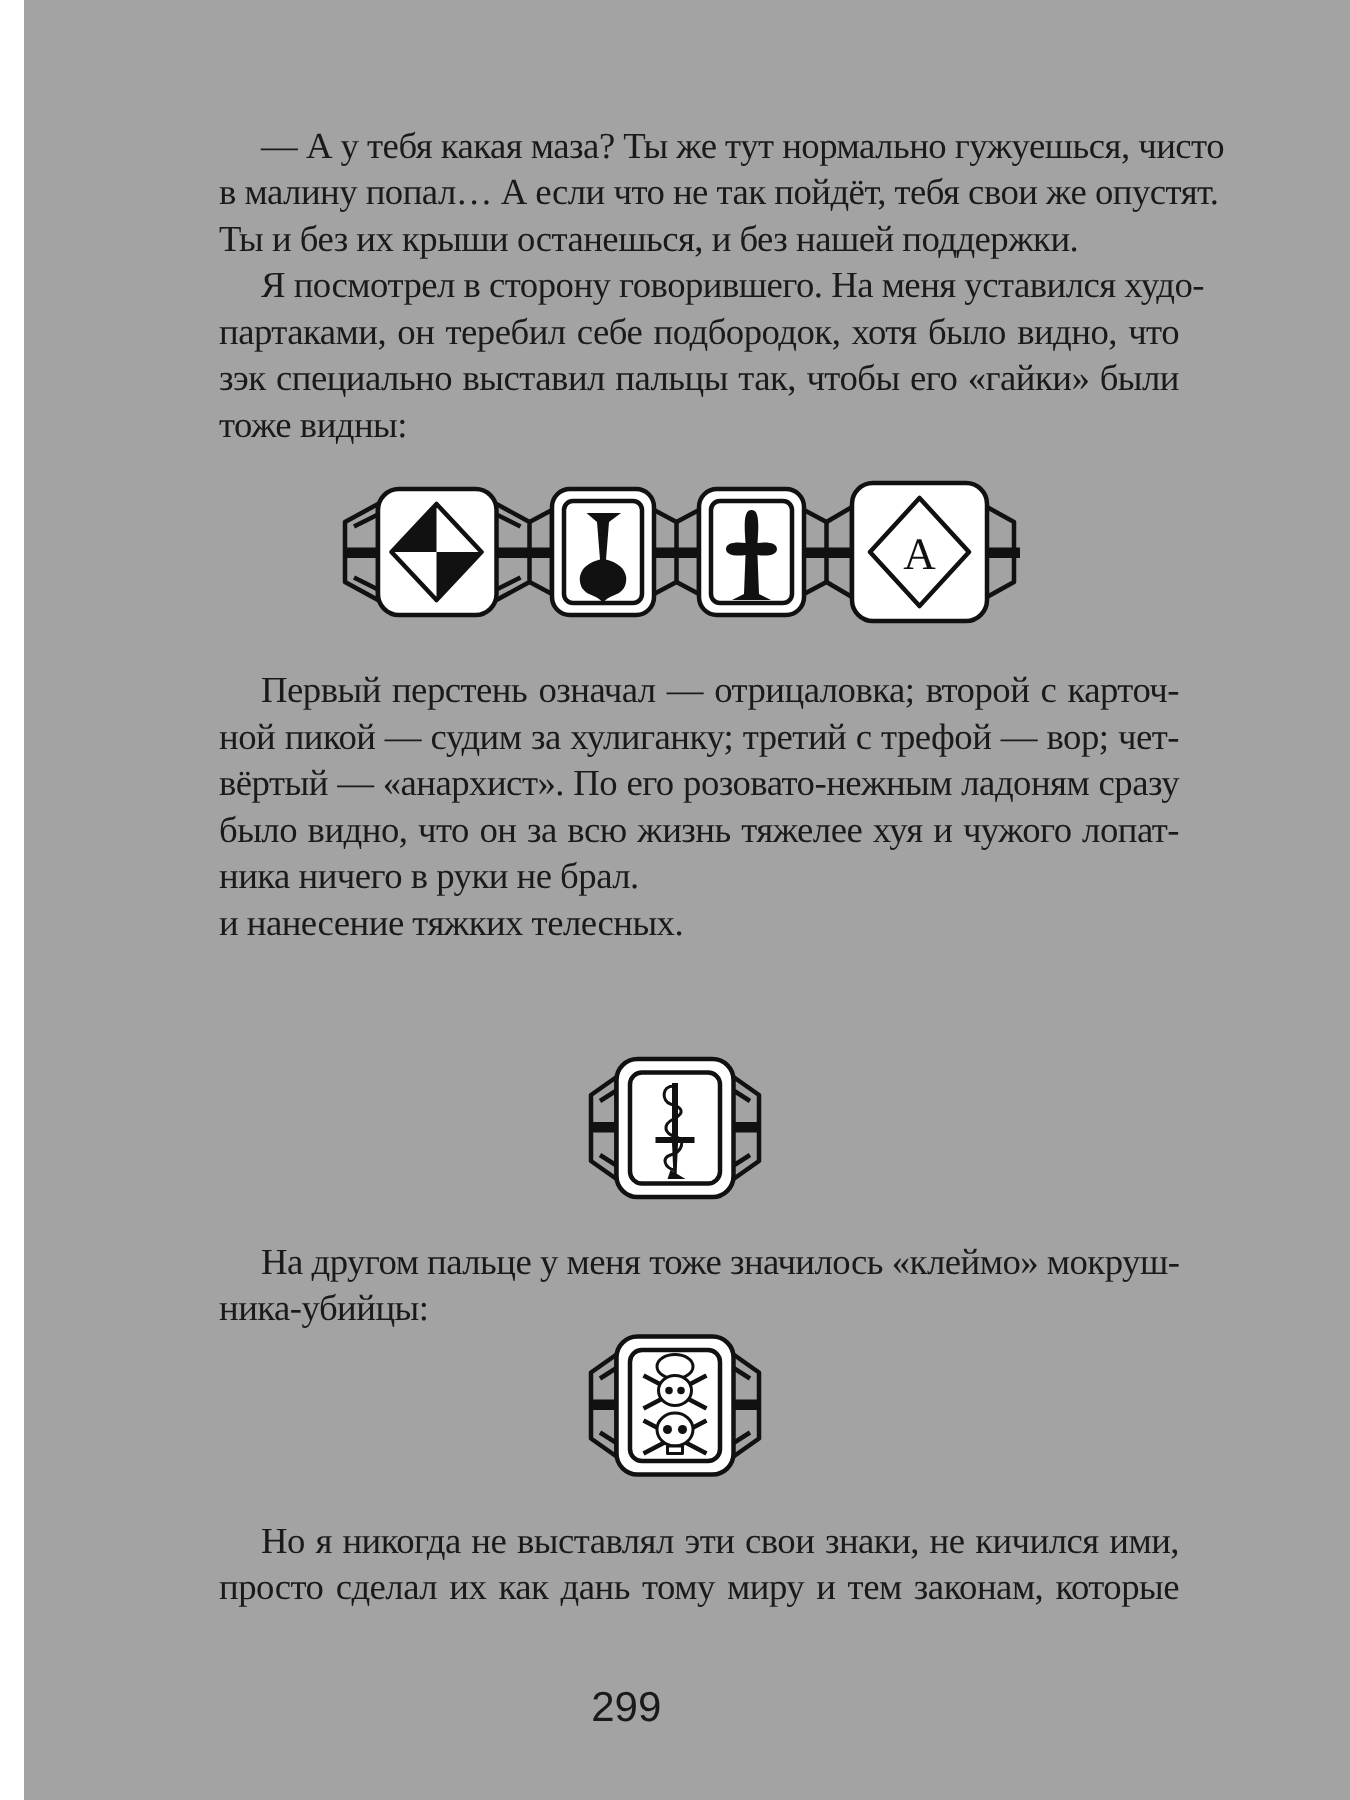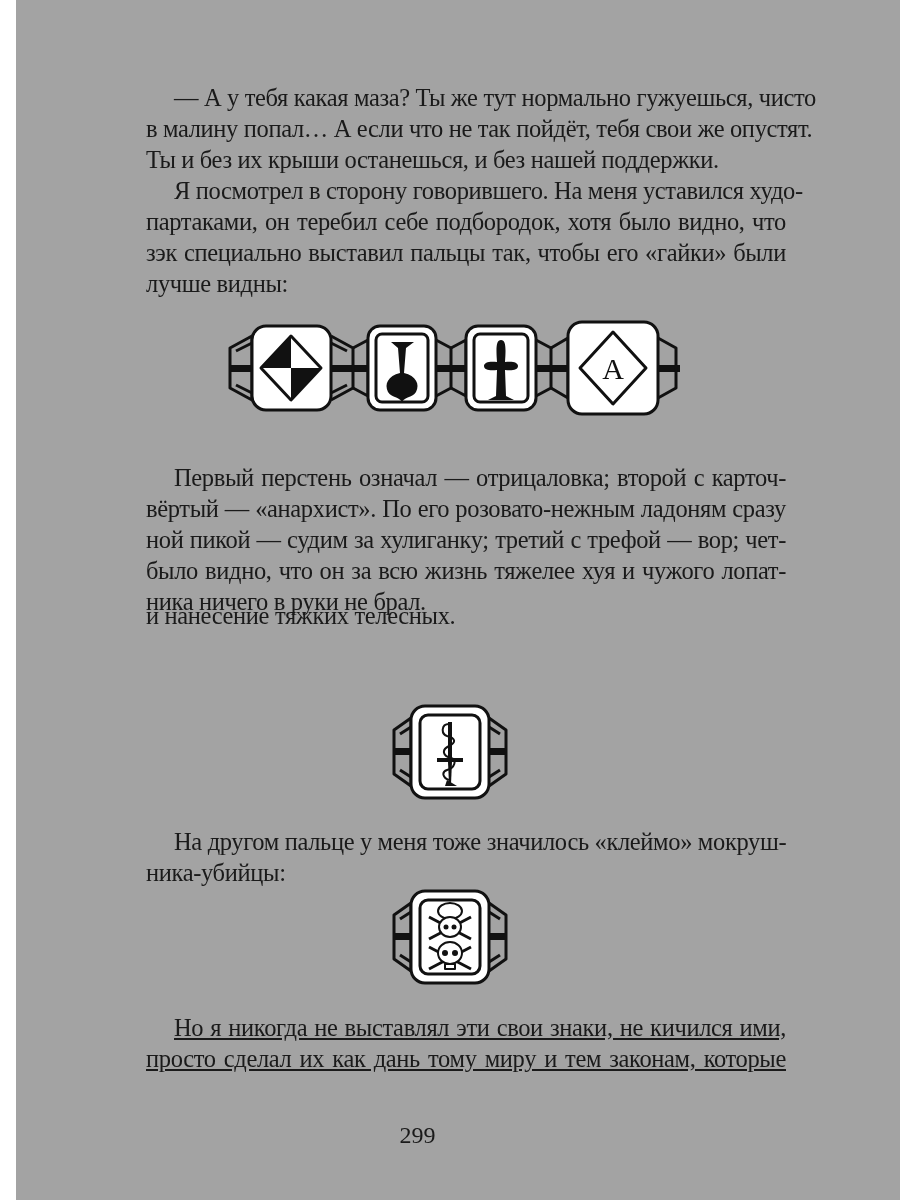--- a/index.html
+++ b/index.html
@@ -12,41 +12,41 @@
     font-family: "Liberation Serif", "DejaVu Serif", serif;
     font-size: 24.5px; line-height: 31px; color: #1a1a1a;
     text-align: justify; letter-spacing: -0.35px;
   }
   .line { display: block; white-space: nowrap; text-align: justify; text-align-last: justify; }
   .line.last { text-align-last: left; }
   .line.indent { padding-left: 28px; }
   .figure { position: absolute; }
   .page-number {
     position: absolute; top: 1122px; left: 0; width: 803px; text-align: center;
-    font-family: Liberation Serif, serif; font-size: 24px; color: #1a1a1a;
+    font-family: Liberation Sans, sans-serif; font-size: 28px; color: #1a1a1a;
   }
   svg .s { fill: none; stroke: #111; stroke-width: 3; stroke-linejoin: round; }
   svg .f { fill: #111; }
 </style>
 </head>
 <body>
 
 <div class="page">
 
   <div class="text-block" style="top:82px;">
     <span class="line indent">— А у тебя какая маза? Ты же тут нормально гужуешься, чисто</span>
     <span class="line">в малину попал… А если что не так пойдёт, тебя свои же опустят.</span>
     <span class="line last">Ты и без их крыши останешься, и без нашей поддержки.</span>
   </div>
 
   <div class="text-block" style="top:175px;">
     <span class="line indent">Я посмотрел в сторону говорившего. На меня уставился худо-</span>
     <span class="line">партаками, он теребил себе подбородок, хотя было видно, что</span>
     <span class="line">зэк специально выставил пальцы так, чтобы его «гайки» были</span>
-    <span class="line last">лучше видны:</span>
+    <span class="line last">тоже видны:</span>
   </div>
 
   <div class="figure" style="left:210px; top:318px;">
     <svg width="460" height="100" viewBox="0 0 460 100">
 
       <rect x="4" y="47" width="450" height="7" class="f"></rect>
 
       <g>
         <path class="s" d="M4 30 L26 18 L26 82 L4 70 Z"></path>
         <path class="s" d="M10 33 L26 25 M10 67 L26 75"></path>
@@ -77,24 +77,24 @@
       <g>
         <path class="s" d="M325 30 L342 20 L342 80 L325 70"></path>
         <path class="s" d="M432 20 L450 30 L450 70 L432 80"></path>
         <rect x="342" y="4" width="90" height="92" rx="14" class="s" style="fill:#fff"></rect>
         <path class="s" d="M387 14 L420 50 L387 86 L354 50 Z" style="fill:#fff"></path>
         <text x="387" y="61" text-anchor="middle" font-family="Liberation Serif, serif" font-size="30" fill="#111">A</text>
       </g>
     </svg>
   </div>
 
-  <div class="text-block" style="top:445px;margin-top:17px;">
+  <div class="text-block" style="top:445px;">
     <span class="line indent">Первый перстень означал — отрицаловка; второй с карточ-</span>
+    <span class="line">ной пикой — судим за хулиганку; третий с трефой — вор; чет-</span>
     <span class="line">вёртый — «анархист». По его розовато-нежным ладоням сразу</span>
-    <span class="line">ной пикой — судим за хулиганку; третий с трефой — вор; чет-</span>
     <span class="line">было видно, что он за всю жизнь тяжелее хуя и чужого лопат-</span>
     <span class="line last">ника ничего в руки не брал.</span>
   </div>
 
   <div class="text-block" style="top:600px;">
     <span class="line last">и нанесение тяжких телесных.</span>
   </div>
 
   <div class="figure" style="left:375px; top:702px;">
     <svg width="118" height="100" viewBox="0 0 118 100">
@@ -140,19 +140,19 @@
       <circle cx="55" cy="40" r="2.5" class="f"></circle>
       <circle cx="63" cy="40" r="2.5" class="f"></circle>
 
       <ellipse cx="59" cy="66" rx="12" ry="11" class="s" style="fill:#fff;stroke-width:2"></ellipse>
       <circle cx="54" cy="66" r="3" class="f"></circle>
       <circle cx="64" cy="66" r="3" class="f"></circle>
       <rect x="54" y="77" width="10" height="5" class="s" style="fill:#fff;stroke-width:2"></rect>
     </svg>
   </div>
 
-  <div class="text-block" style="top:1012px;text-decoration:underline;">
+  <div class="text-block" style="top:1012px;">
     <span class="line indent">Но я никогда не выставлял эти свои знаки, не кичился ими,</span>
     <span class="line">просто сделал их как дань тому миру и тем законам, которые</span>
   </div>
 
   <div class="page-number">299</div>
 </div>
 
 </body></html>

